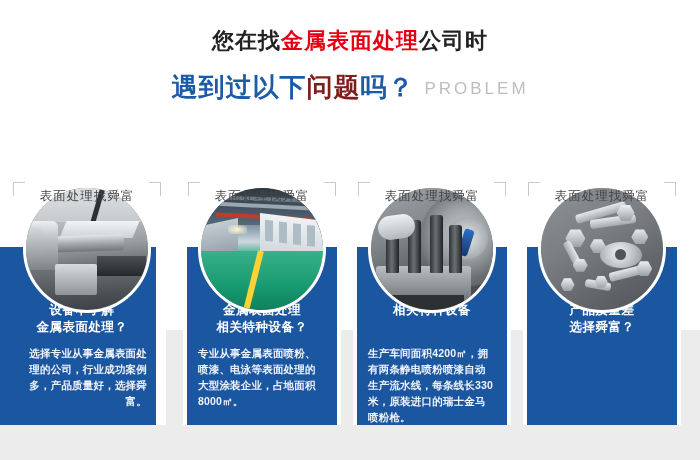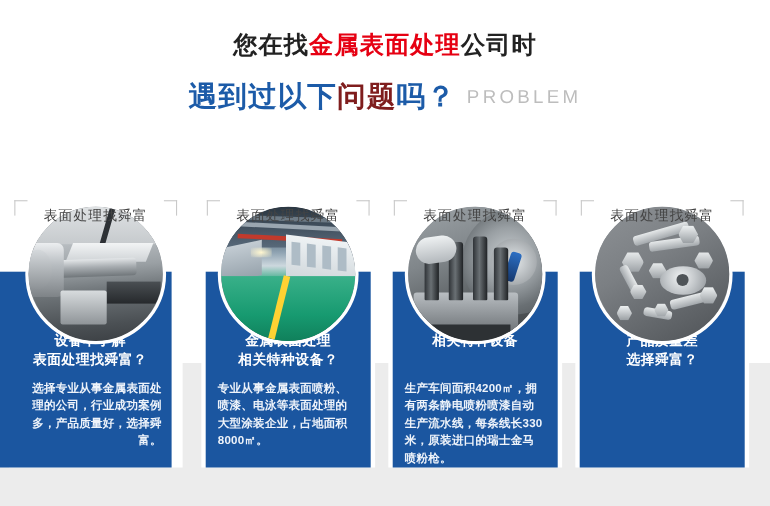--- a/index.html
+++ b/index.html
@@ -314,21 +314,21 @@
     <div class="card c0">
       <div class="card-plate"></div>
       <div class="card-head">
         <span class="bracket tl"></span>
         <span class="bracket tr"></span>
         <div class="card-head-text">表面处理找舜富</div>
       </div>
       <div class="panel">
         <div class="panel-title">
           <div>设备不了解</div>
-          <div>表面处理找舜富？</div>
+          <div>金属表面处理？</div>
         </div>
         <div class="panel-body">选择专业从事金属表面处理的公司，行业成功案例多，产品质量好，选择舜富。</div>
       </div>
       <div class="photo">
         <div class="ph-inner ph1">
           <div class="topwall"></div>
             <div class="hose"></div>
             <div class="plate"></div>
           <div class="bar-a"></div>
             <div class="chuck"></div>

